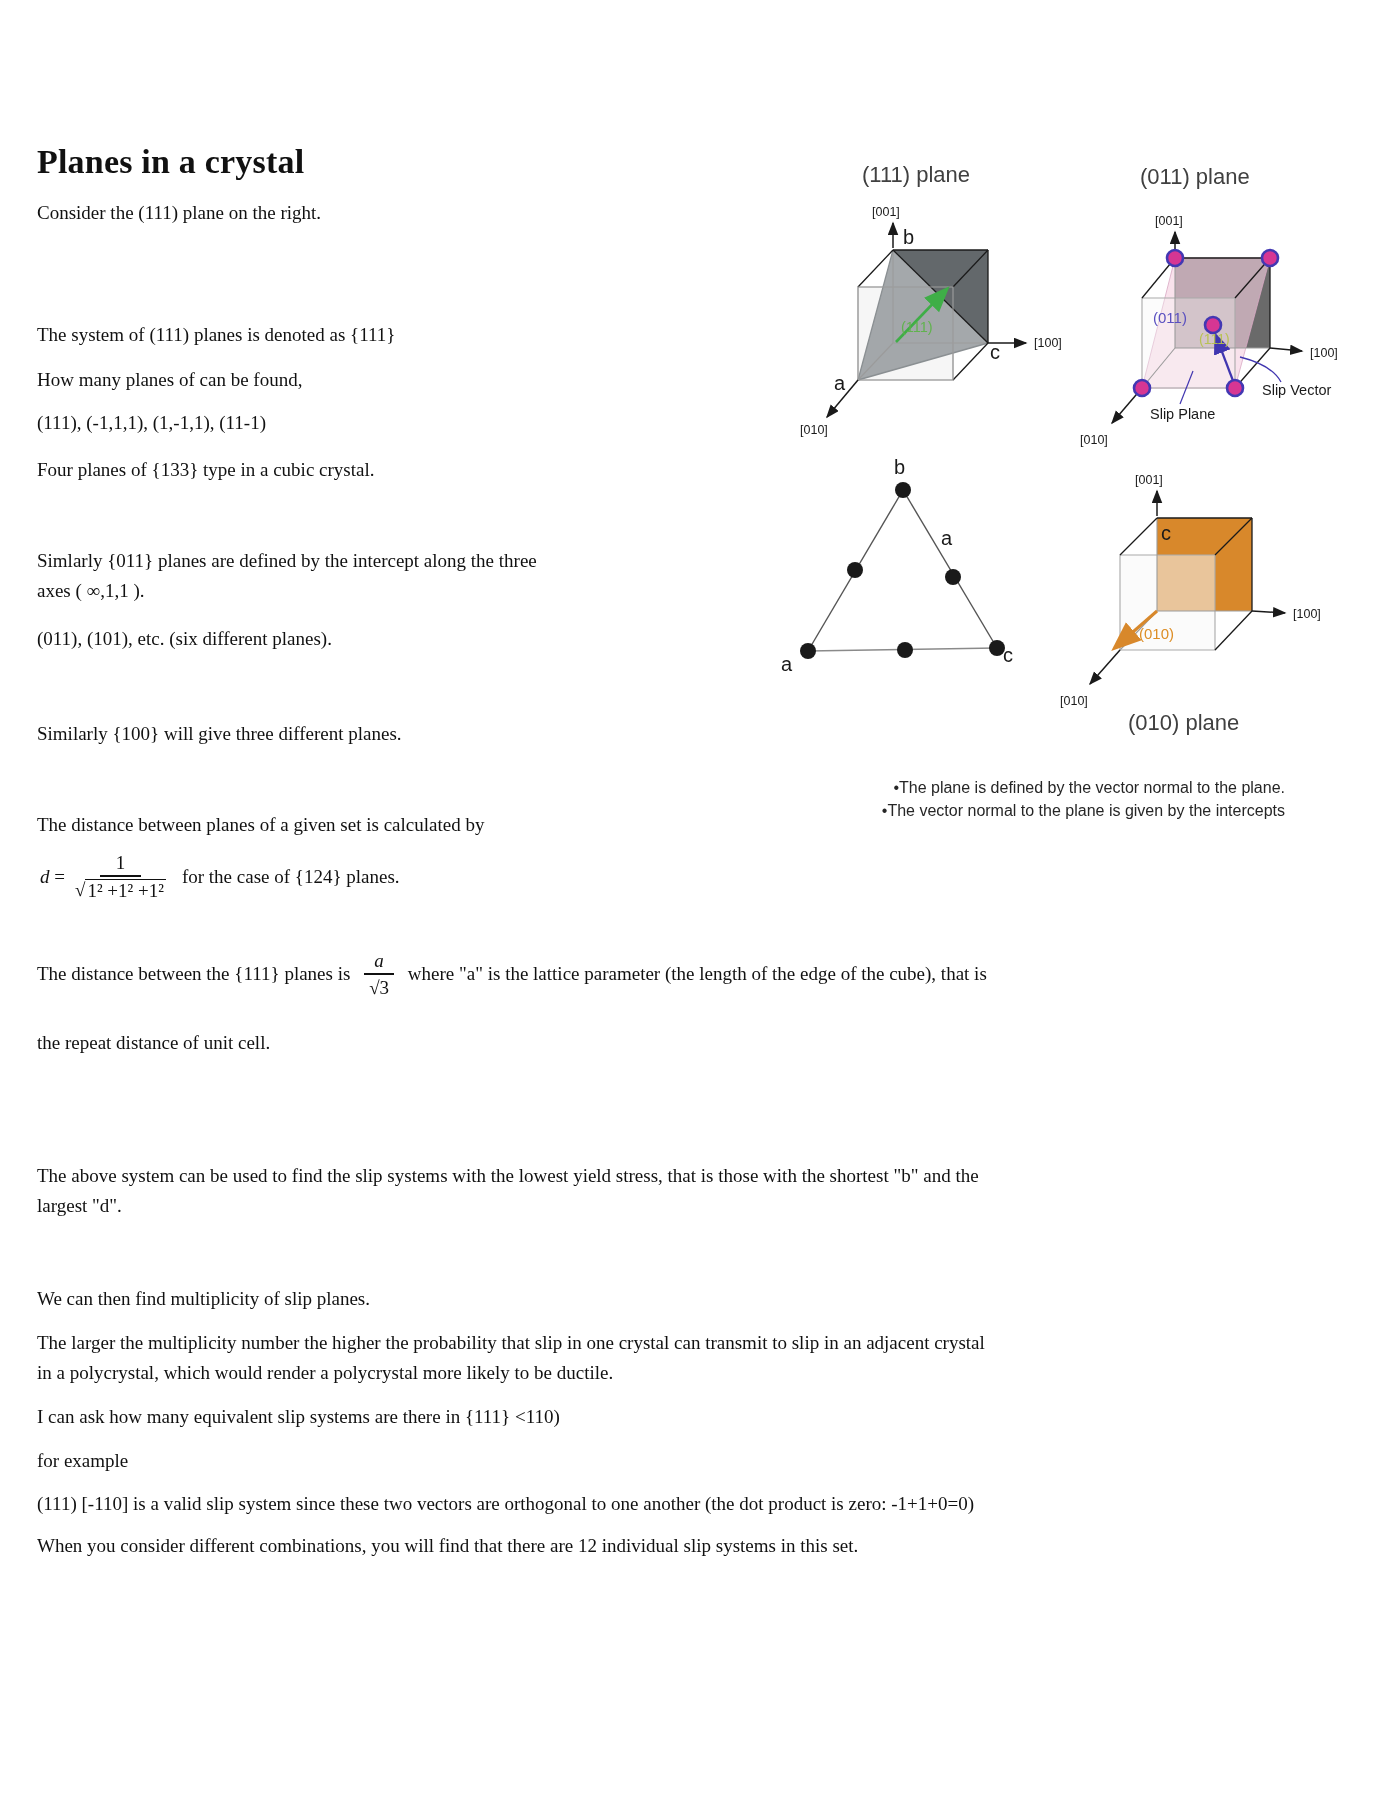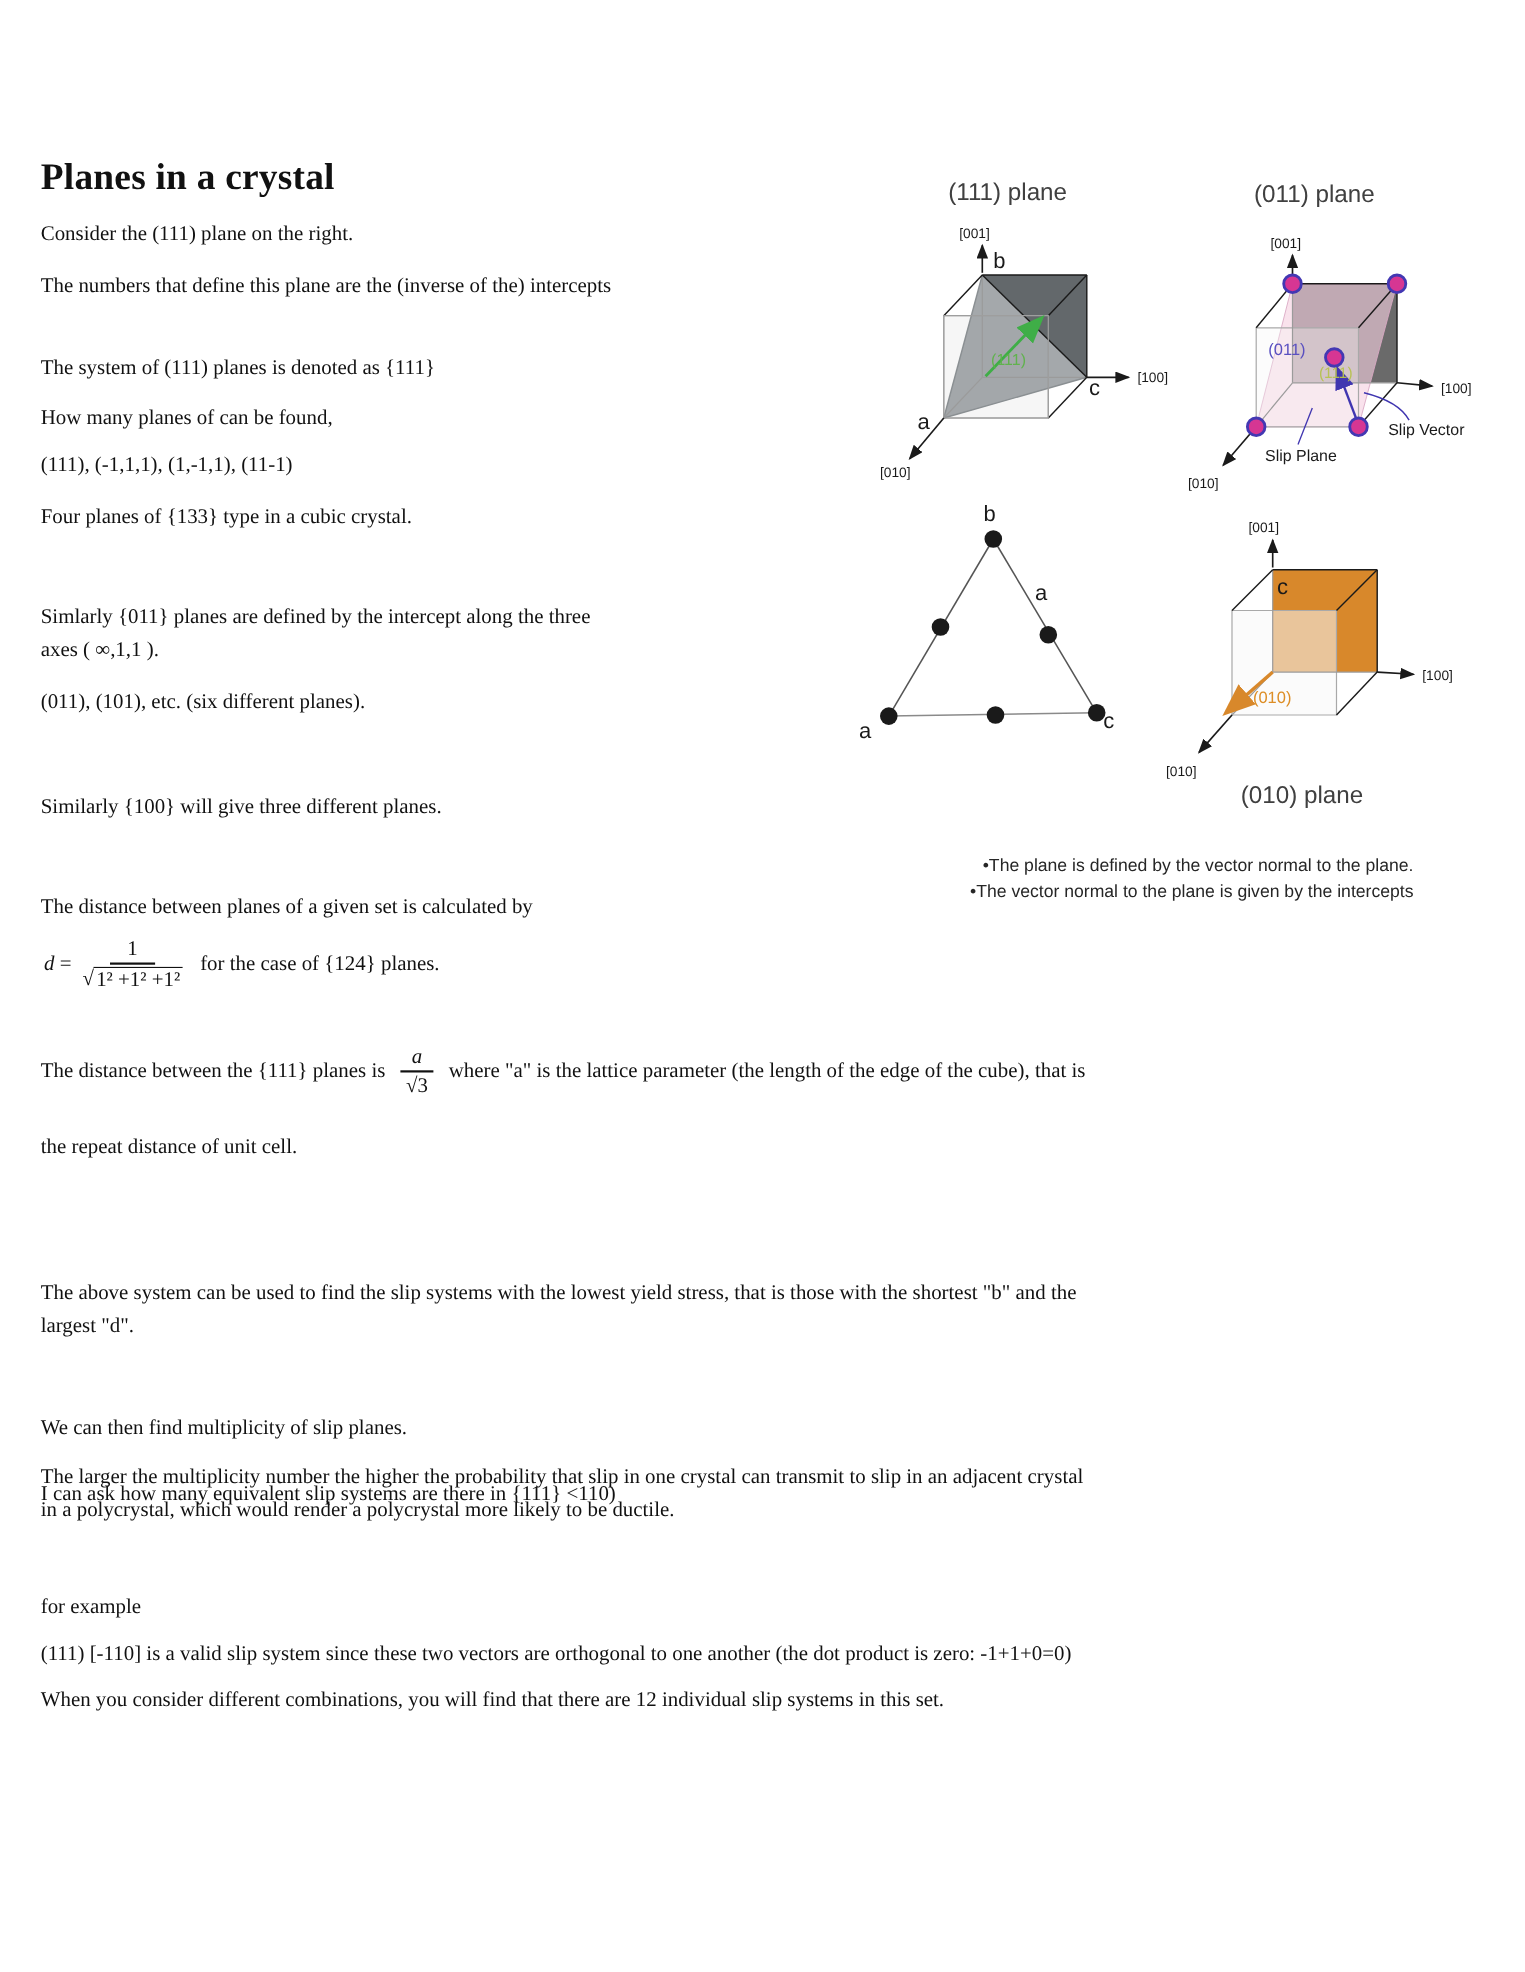--- a/index.html
+++ b/index.html
@@ -43,21 +43,20 @@
         <path d="M0,0 L10,4 L0,8 z" fill="#d8882b"></path>
       </marker>
   </defs>
 </svg>
 
 <div class="abs doc-title" style="left:37px;top:143px">Planes in a crystal</div>
 
 <div class="abs para" style="left:37px;top:198px">Consider the (111) plane on the right.</div>
 
 <div class="abs para" style="left:37px;top:245px">
-  <span class="ln">The numbers that define this plane are the (inverse of the) intercepts</span>
 </div>
 
 <div class="abs para" style="left:37px;top:320px">The system of (111) planes is denoted as {111}</div>
 <div class="abs para" style="left:37px;top:365px">How many planes of can be found,</div>
 <div class="abs para" style="left:37px;top:408px">(111), (-1,1,1), (1,-1,1), (11-1)</div>
 <div class="abs para" style="left:37px;top:455px">Four planes of {133} type in a cubic crystal.</div>
 
 <div class="abs para" style="left:37px;top:546px">
   <span class="ln">Simlarly {011} planes are defined by the intercept along the three</span>
   <span class="ln">axes ( ∞,1,1 ).</span>
@@ -95,21 +94,21 @@
   <span class="ln">largest "d".</span>
 </div>
 
 <div class="abs para" style="left:37px;top:1284px">We can then find multiplicity of slip planes.</div>
 
 <div class="abs para" style="left:37px;top:1328px">
   <span class="ln">The larger the multiplicity number the higher the probability that slip in one crystal can transmit to slip in an adjacent crystal</span>
   <span class="ln">in a polycrystal, which would render a polycrystal more likely to be ductile.</span>
 </div>
 
-<div class="abs para" style="left:37px;top:1344px">I can ask how many equivalent slip systems are there in {111} &lt;110)</div>
+<div class="abs para" style="left:37px;top:1402px">I can ask how many equivalent slip systems are there in {111} &lt;110)</div>
 <div class="abs para" style="left:37px;top:1446px">for example</div>
 <div class="abs para" style="left:37px;top:1489px">(111) [-110] is a valid slip system since these two vectors are orthogonal to one another (the dot product is zero: -1+1+0=0)</div>
 <div class="abs para" style="left:37px;top:1531px">When you consider different combinations, you will find that there are 12 individual slip systems in this set.</div>
 
 <div class="abs diagram-title" style="left:862px;top:162px">(111) plane</div>
 
 <svg class="abs" style="left:790px;top:195px" width="270" height="255" viewBox="0 0 270 255">
 
   <polygon points="68,92 163,92 163,185 68,185" fill="#f0f0f0" fill-opacity="0.6" stroke="#b3b3b3" stroke-width="1.2"></polygon>
 

